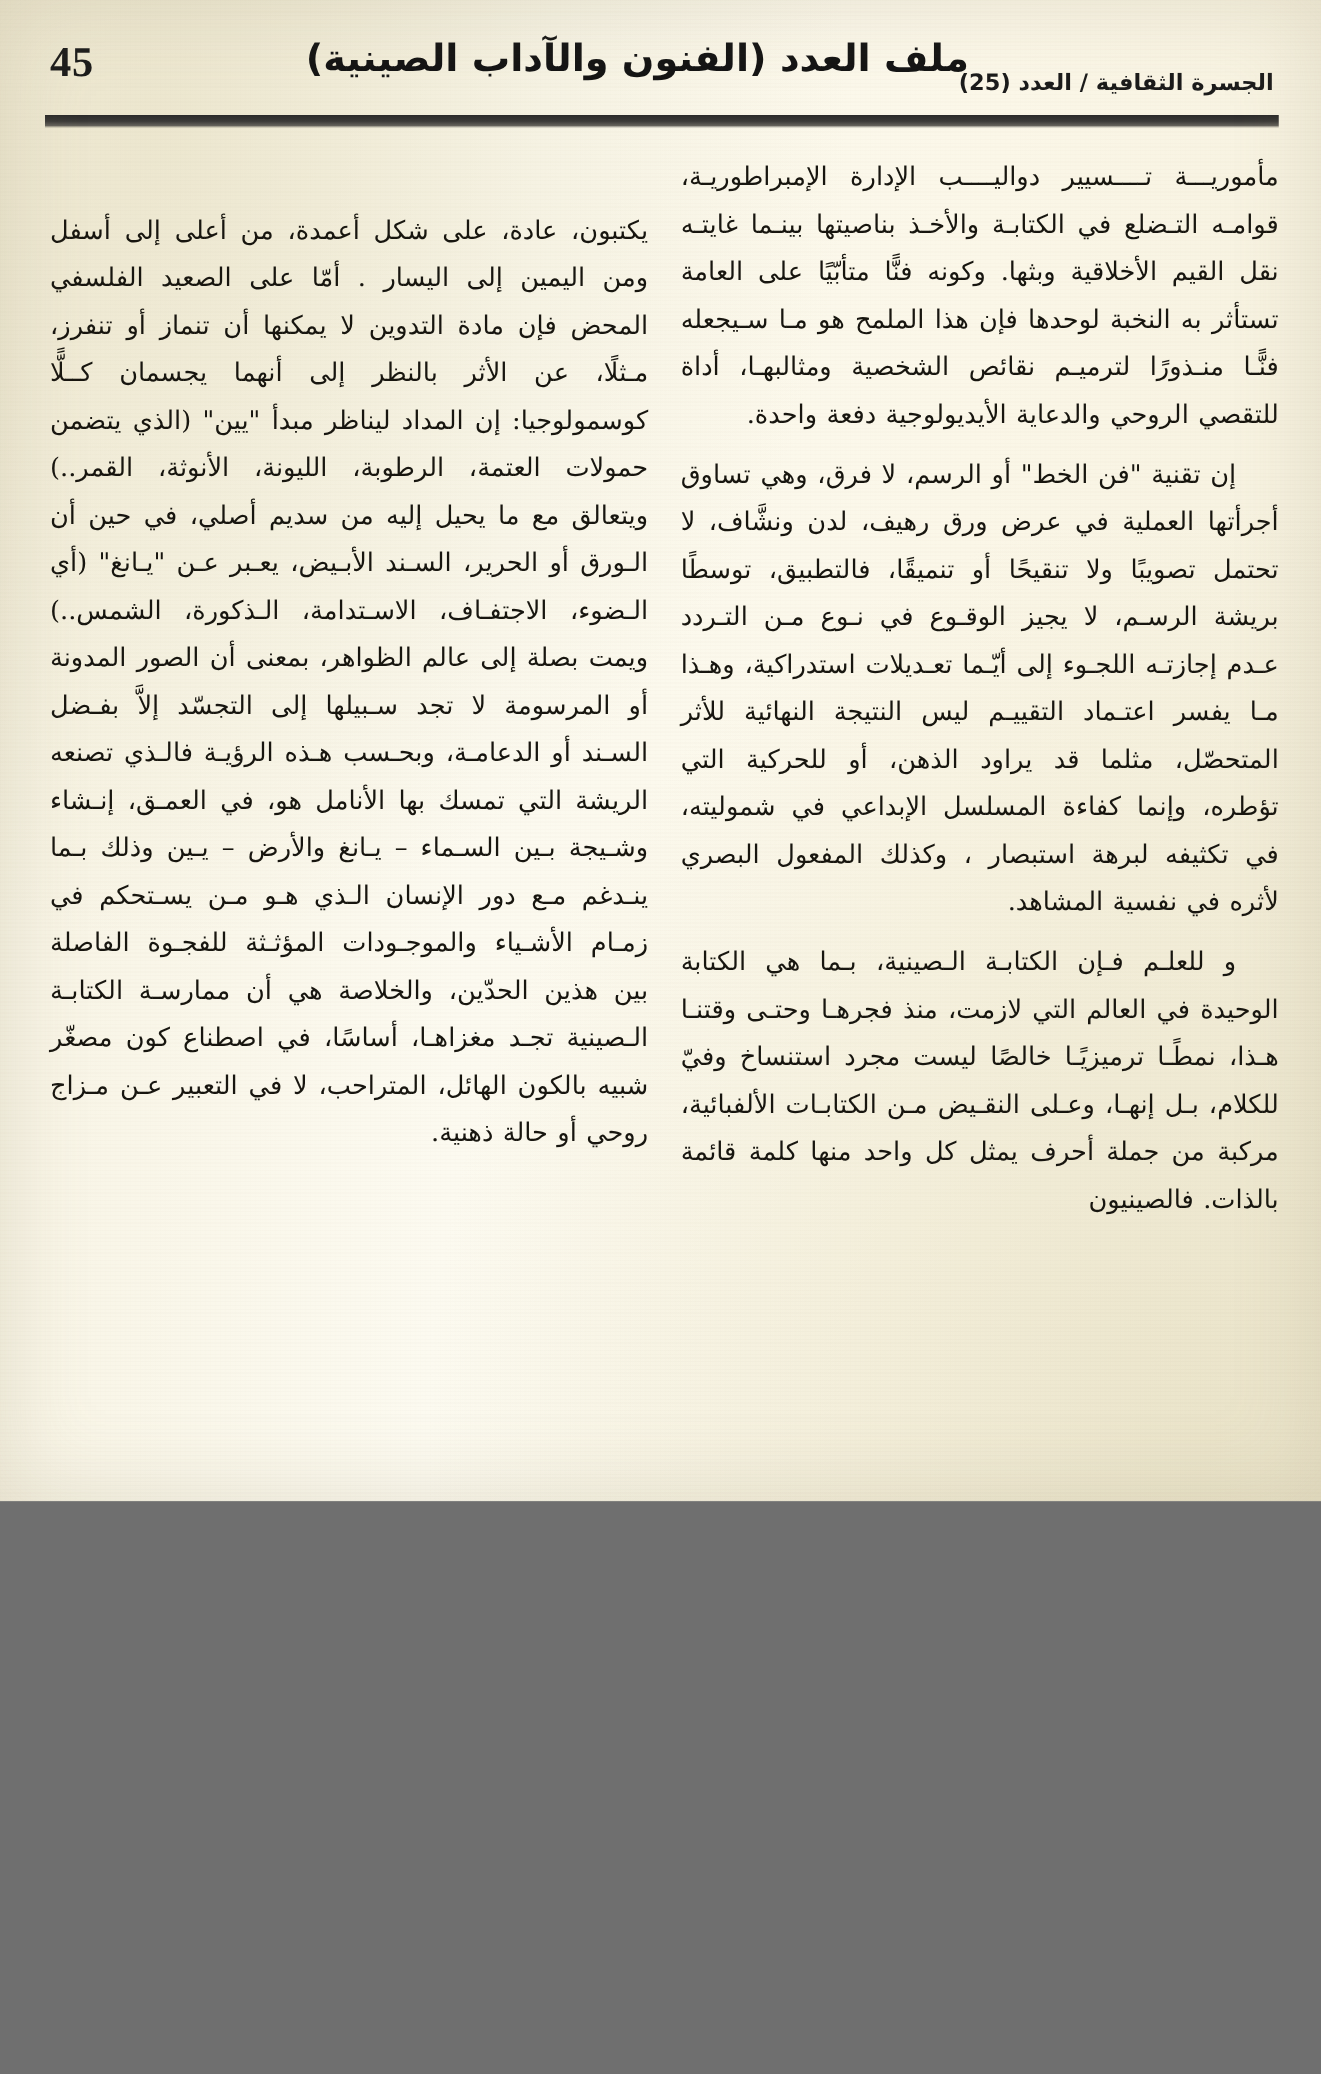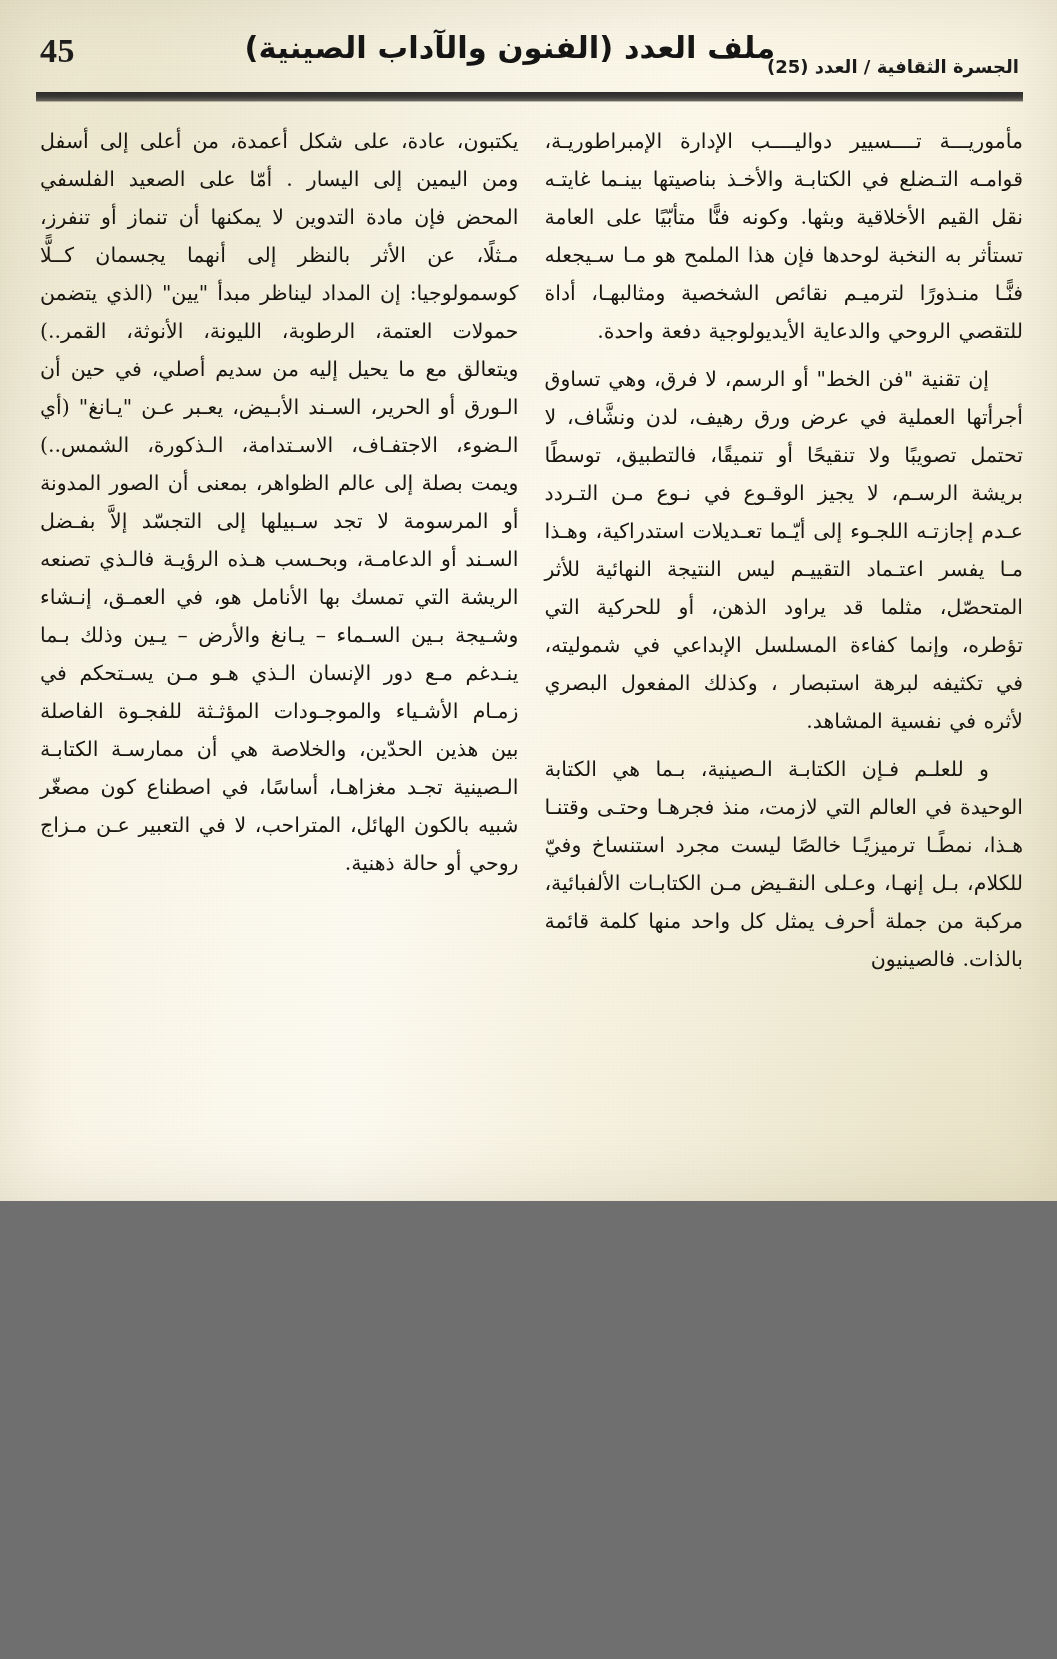--- a/index.html
+++ b/index.html
@@ -87,21 +87,21 @@
     display: flex;
     flex-direction: row;
     gap: 26px;
     direction: rtl;
   }
   .col {
     flex: 1 1 0;
     min-width: 0;
   }
   .col-right { width: 468px; }
-  .col-left  { width: 468px; }
+  .col-left  { width: 468px; margin-top: 43px; }
 
   p.para {
     margin: 0 0 1px 0;
     direction: rtl;
     text-align: justify;
     text-align-last: center;
     font-family: "DejaVu Serif", "Liberation Serif", serif;
     font-size: 20.5px;
     line-height: 38px;
     color: #17150f;

